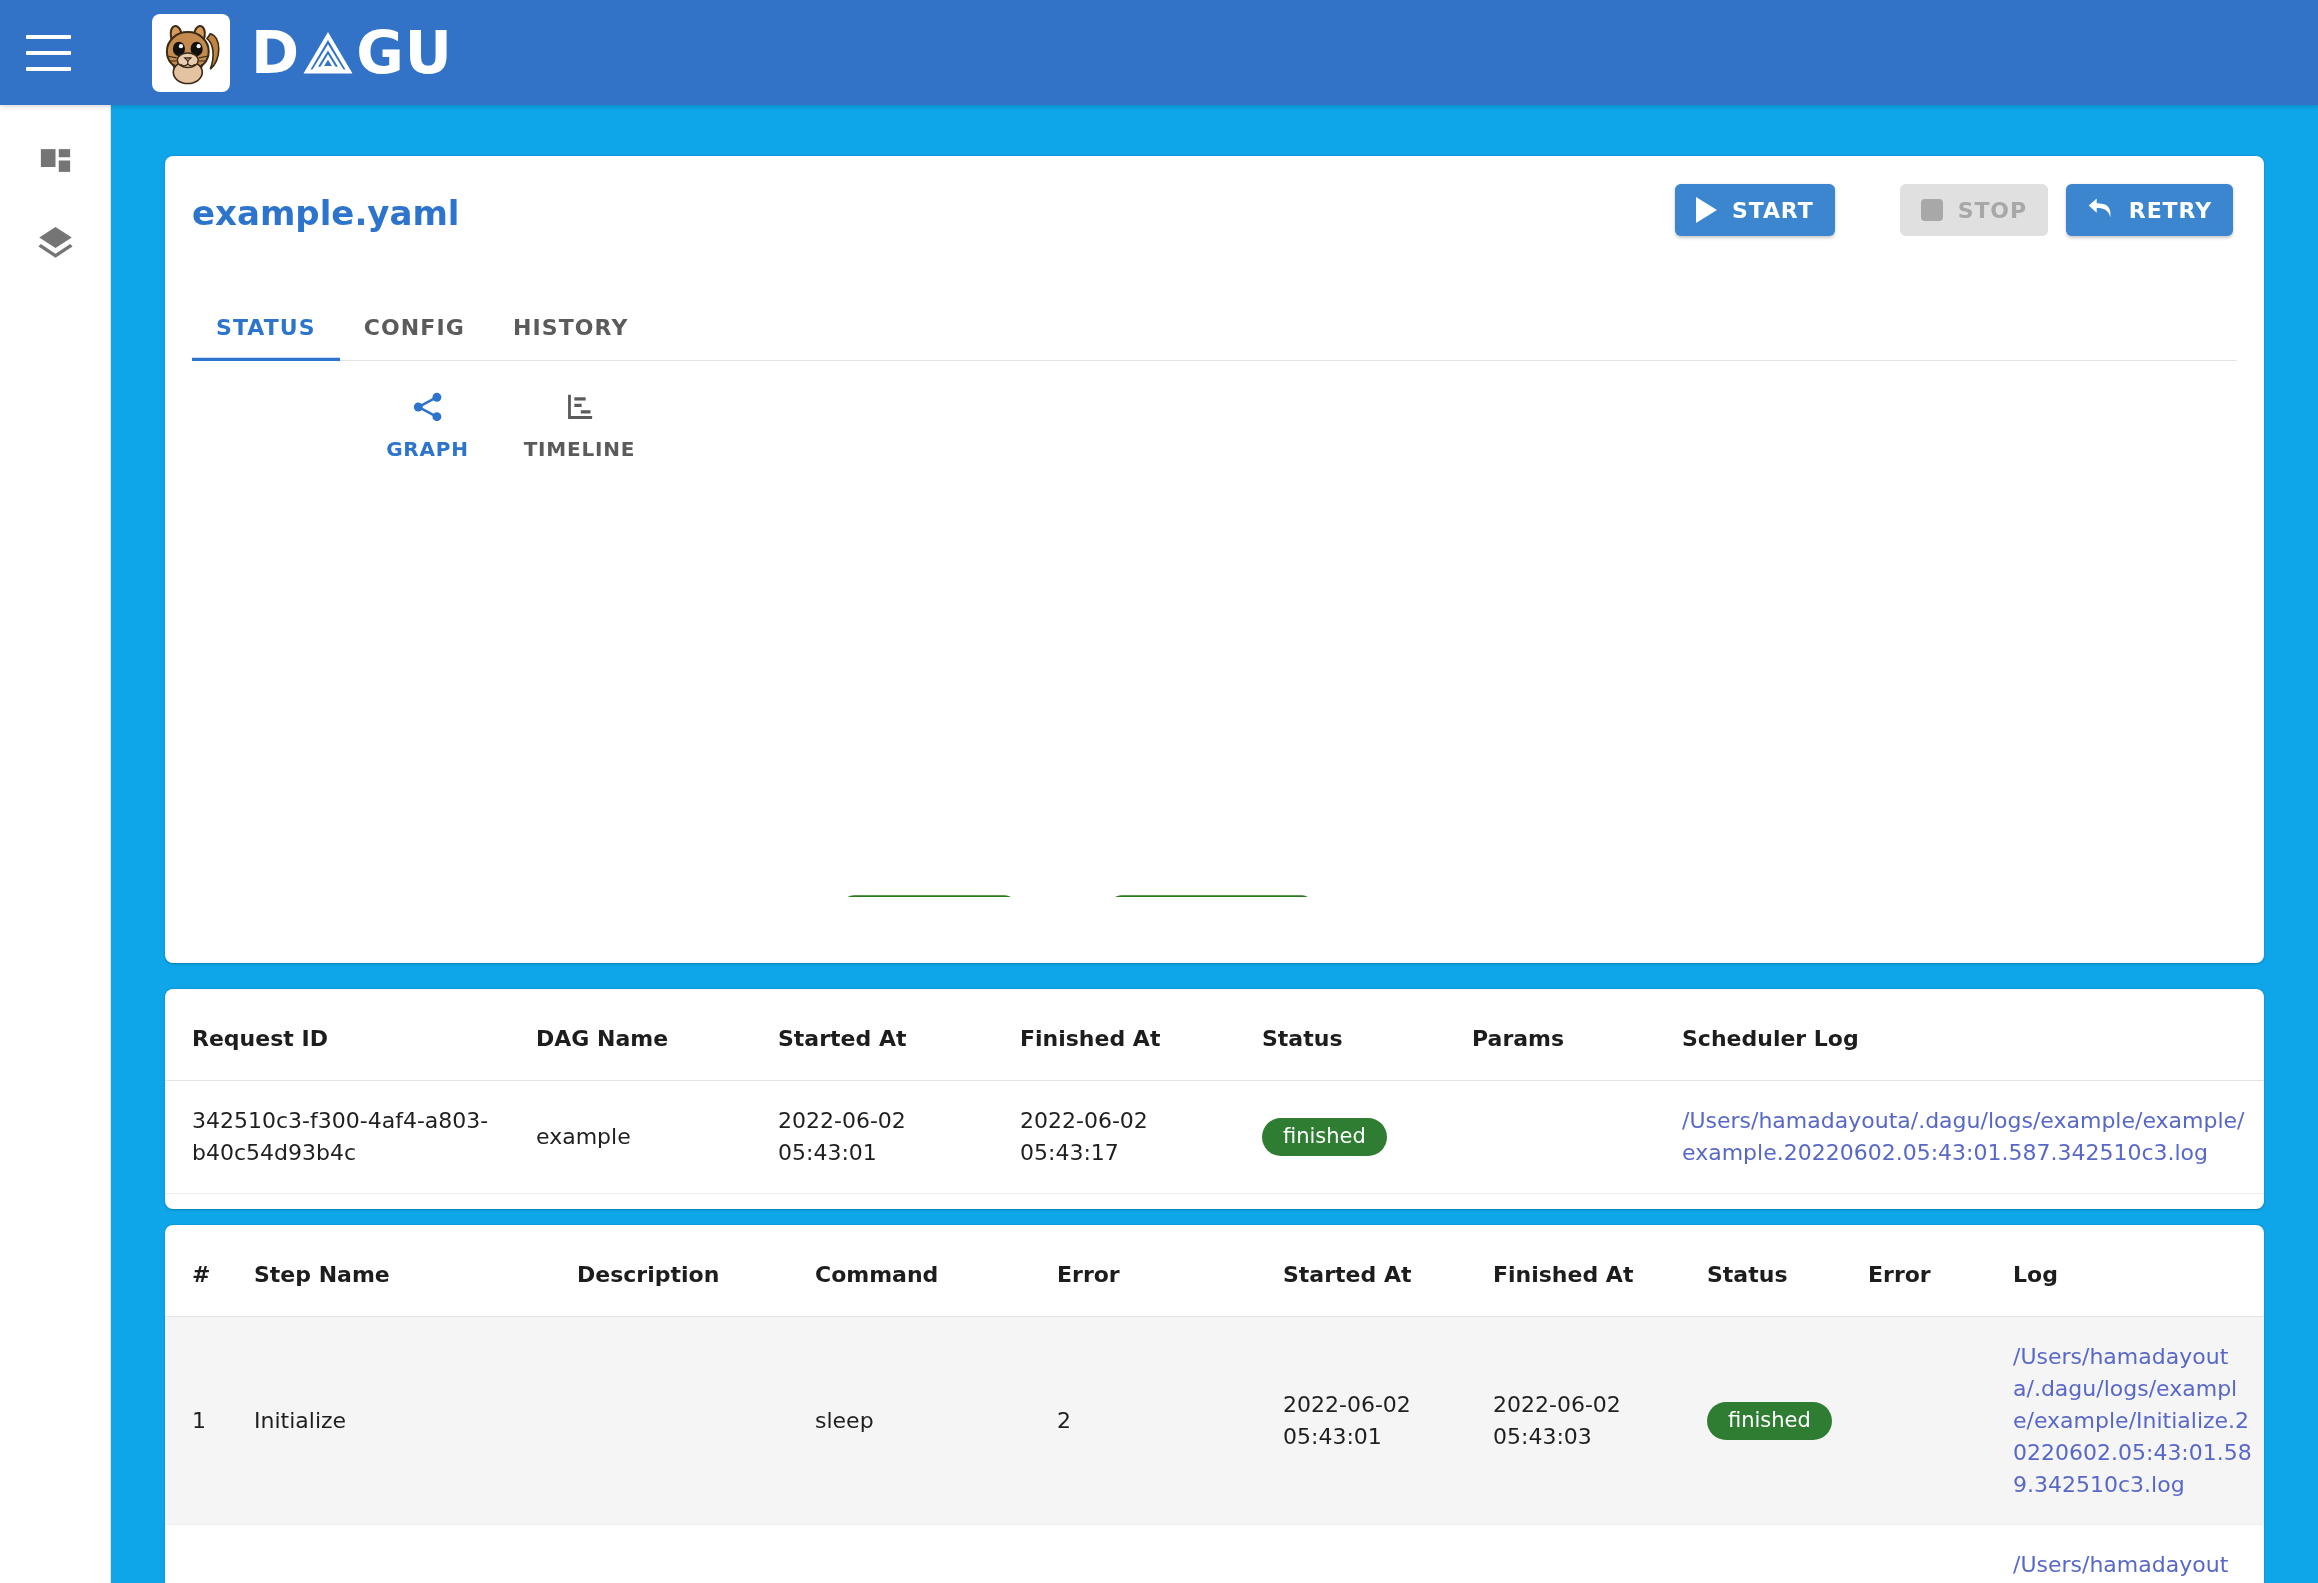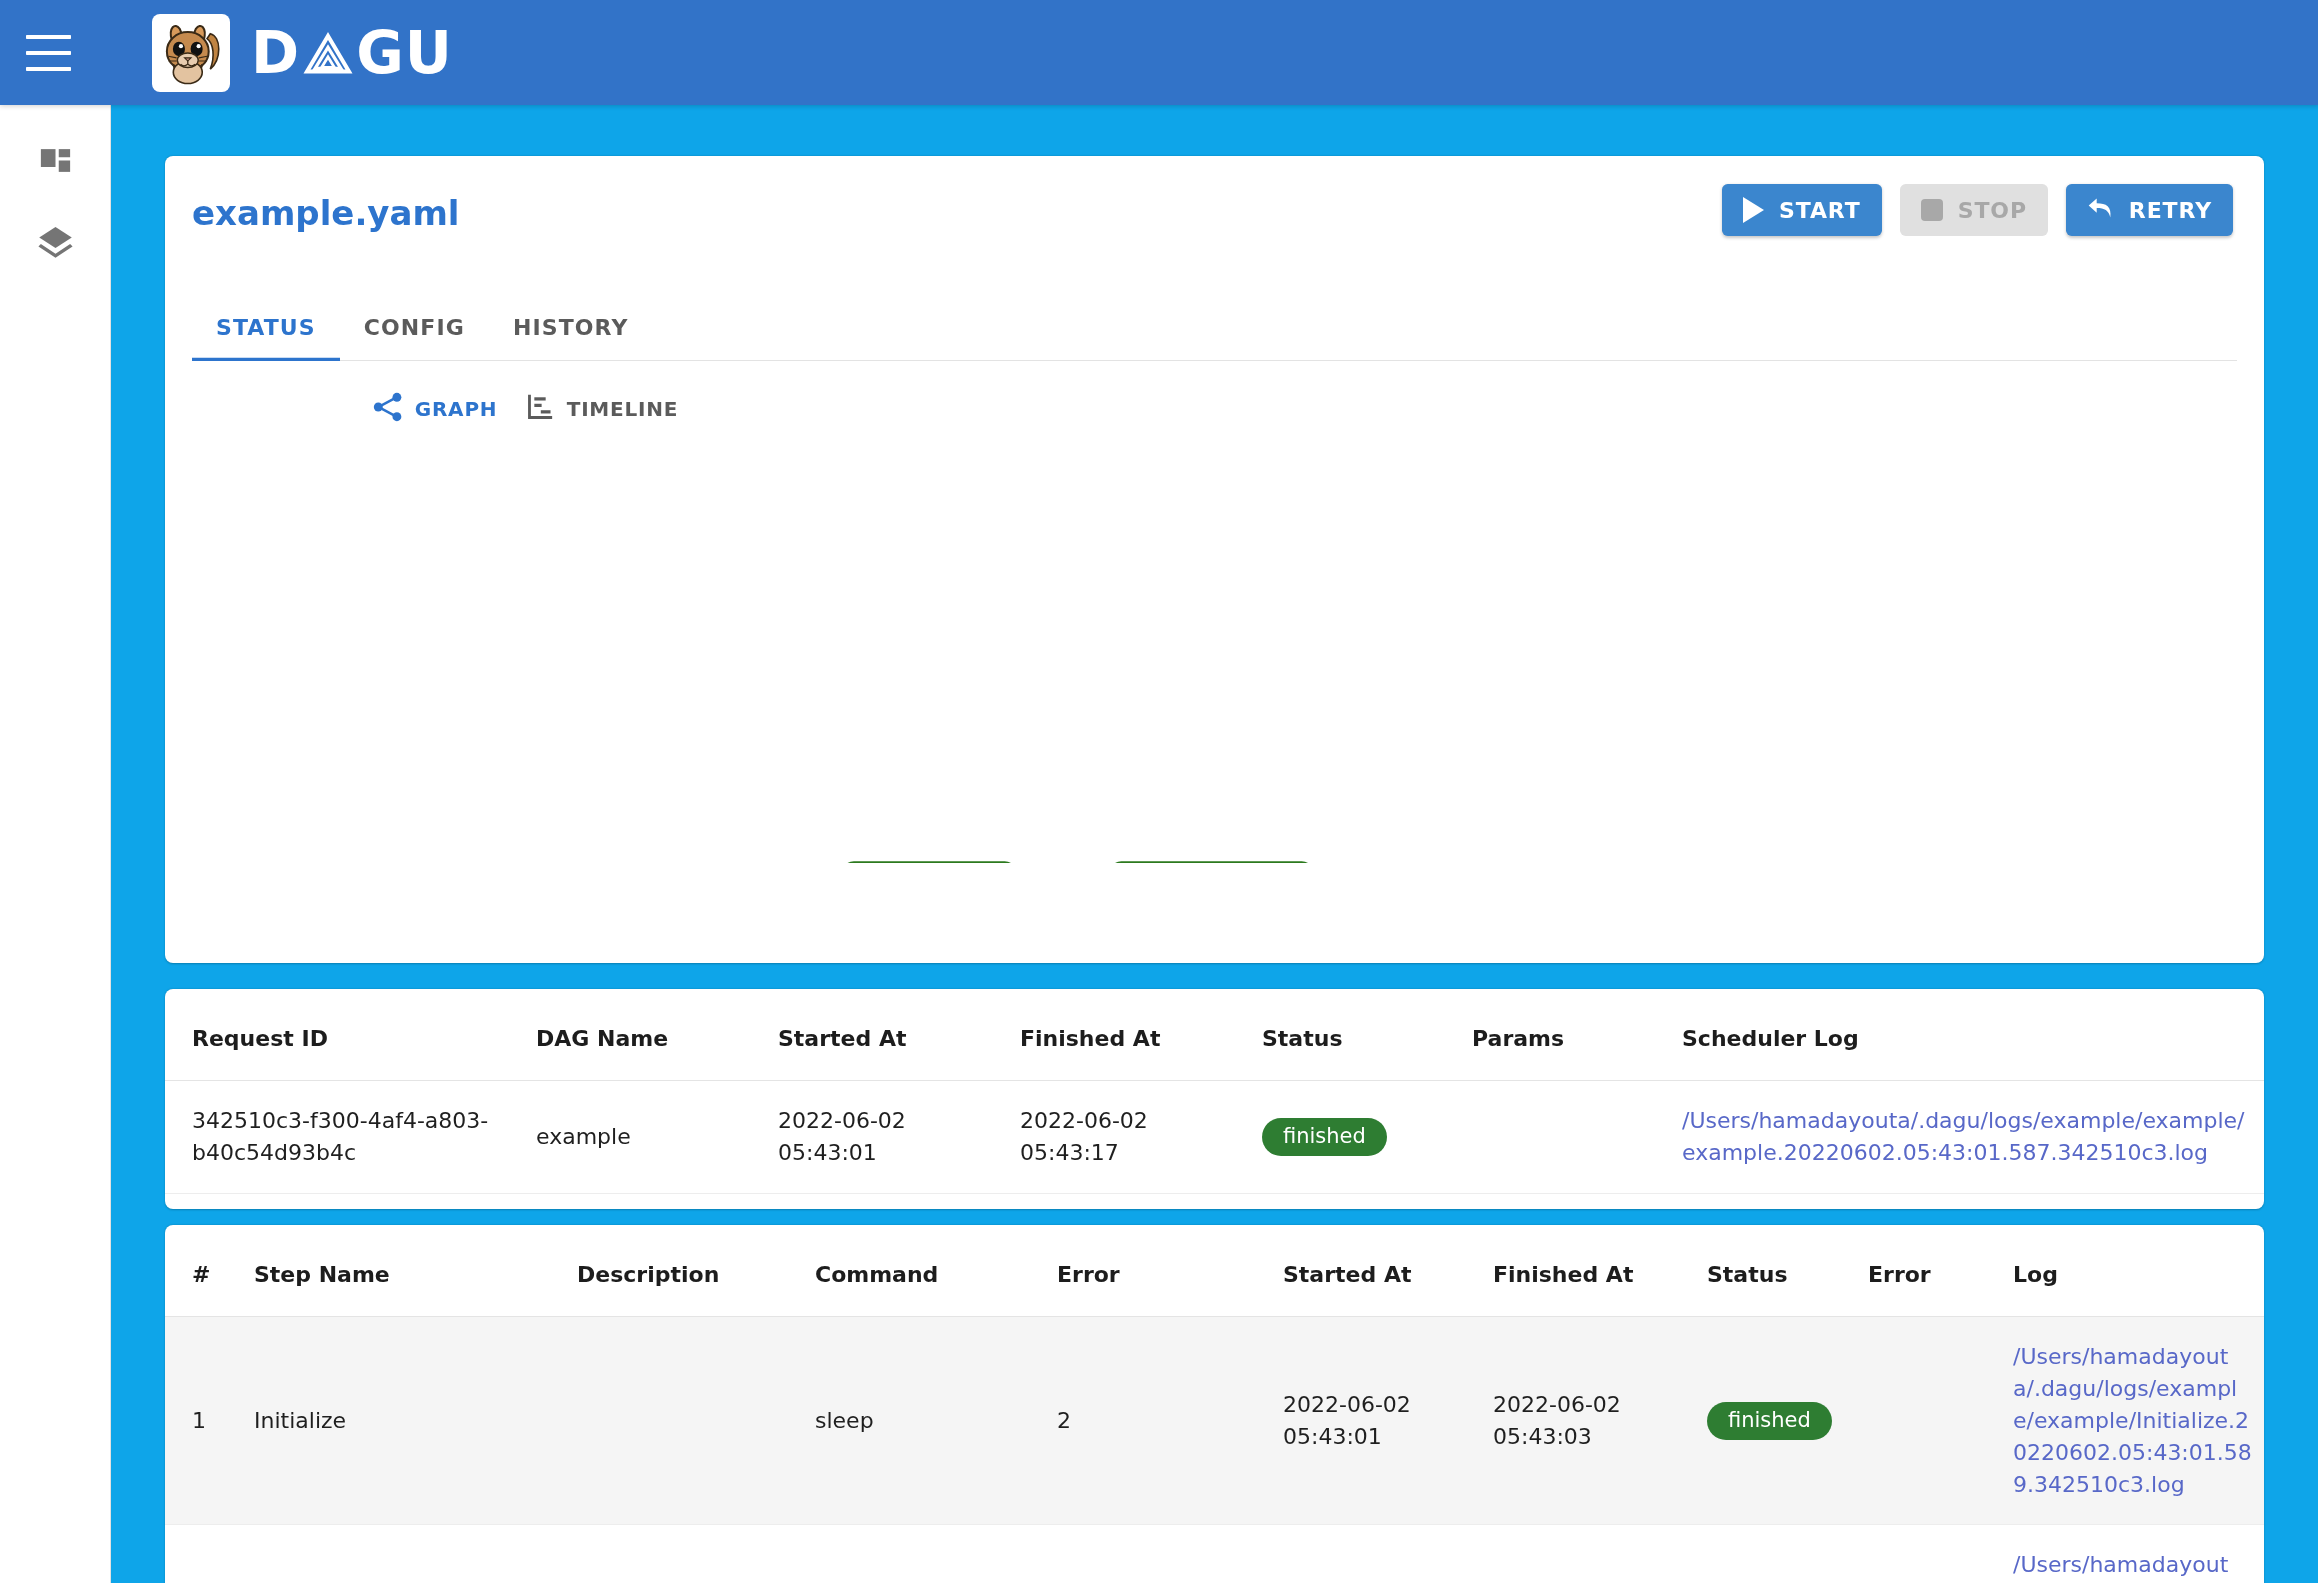--- a/index.html
+++ b/index.html
@@ -120,20 +120,21 @@
     color: #ffffff;
     background: #3b86ce;
     cursor: pointer;
     box-shadow: 0 1.6px 3.2px rgba(0,0,0,0.22);
   }
   .btn.disabled {
     background: #e0e0e0;
     color: #a8a8a8;
     box-shadow: none;
     cursor: default;
+    margin-left: 47px;
   }
   .icon-play {
     width: 0; height: 0;
     border-left: 21px solid #ffffff;
     border-top: 13px solid transparent;
     border-bottom: 13px solid transparent;
   }
   .icon-square {
     width: 22.6px; height: 22.6px; border-radius: 4px; background: #a8a8a8;
   }
@@ -161,21 +162,21 @@
   .tab.active { color: #2d74cd; box-shadow: inset 0 -3.2px 0 0 #2d74cd; }
 
   
   .viewswitch {
     display: flex;
     gap: 39px;
     padding: 29px 0 0 206px;
   }
   .vbtn {
     width: 113px;
-    display: flex; flex-direction: row; align-items: center; gap: 9.7px;
+    display: flex; flex-direction: column; align-items: center; gap: 9.7px;
     cursor: pointer;
   }
   .vbtn .vlabel {
     font-size: 20px; font-weight: 600; letter-spacing: 0.8px; color: #5b5b5b;
     font-family: "DejaVu Sans", sans-serif;
   }
   .vbtn.active .vlabel { color: #2d74cd; }
 
   
   .graph-wrap {

